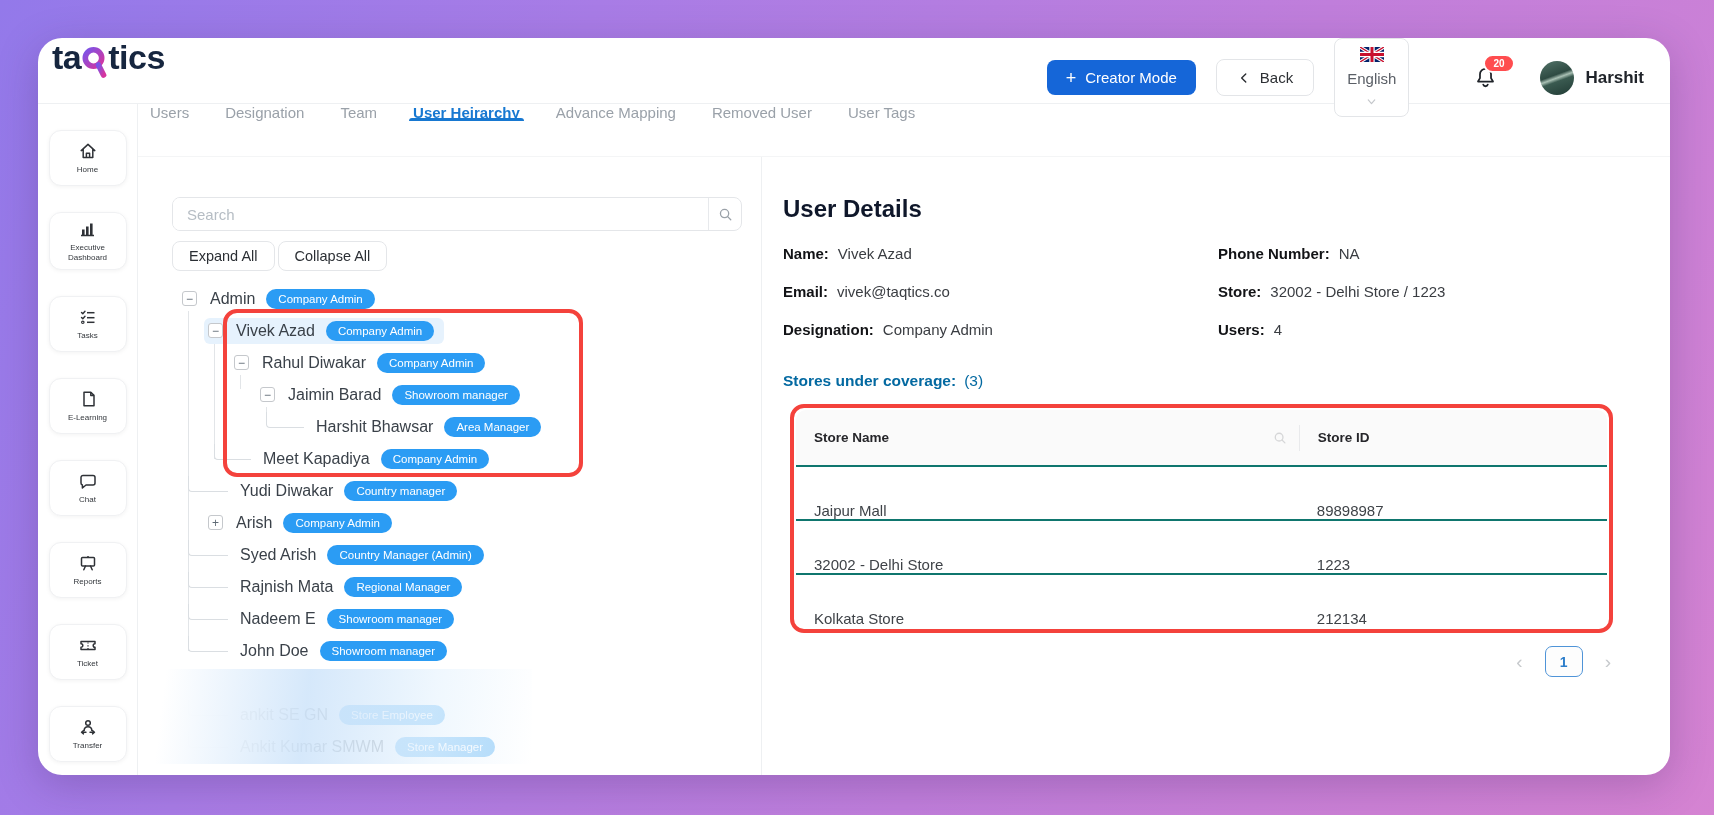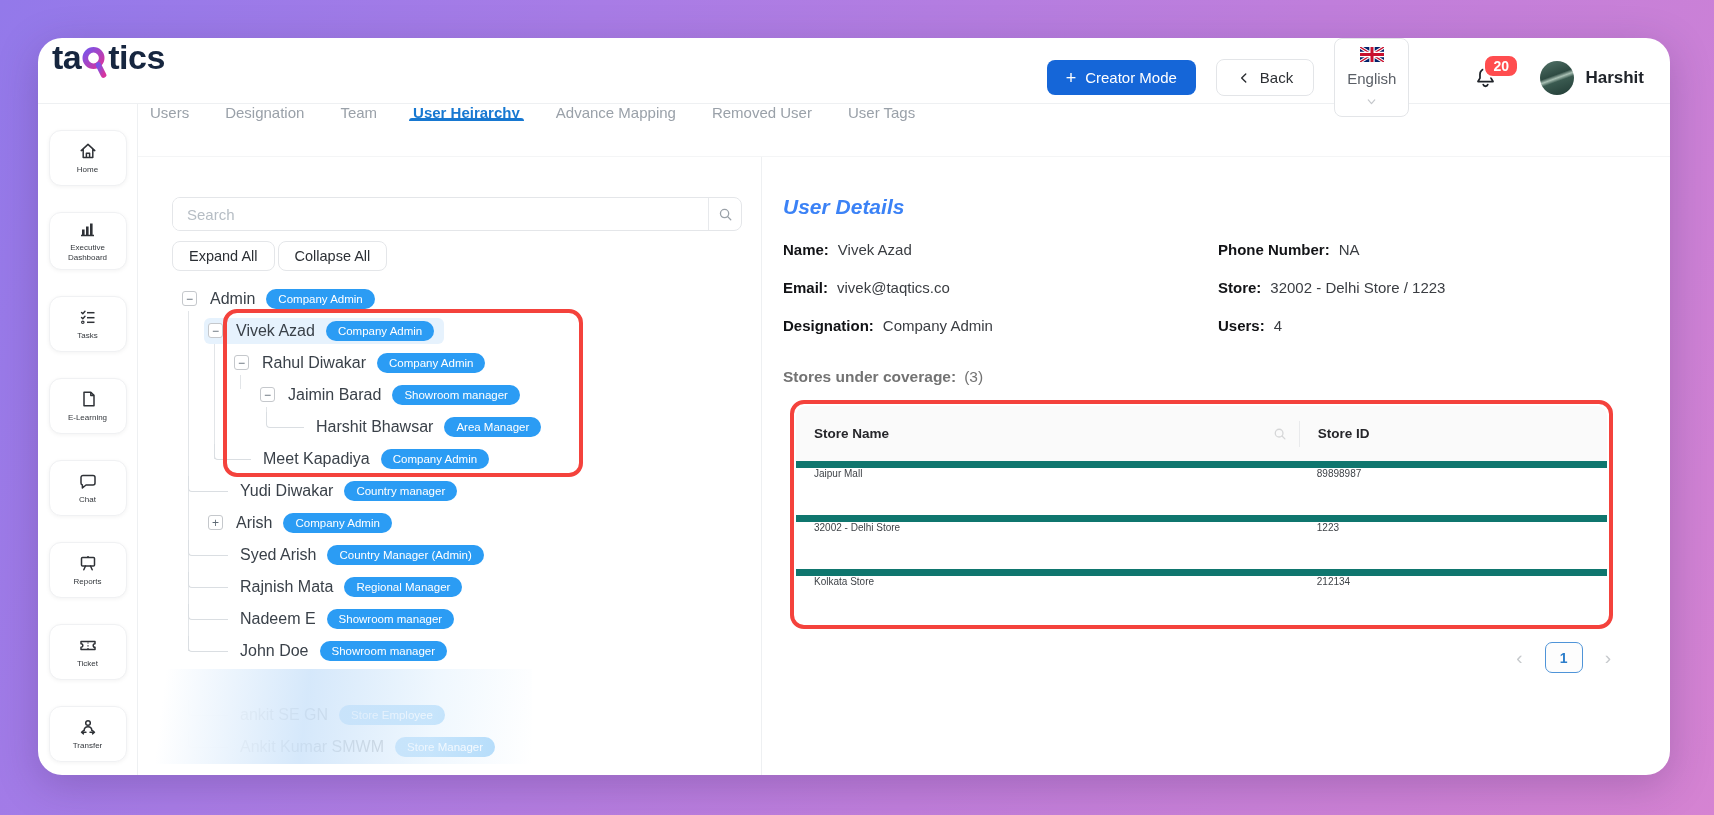--- a/index.html
+++ b/index.html
@@ -11,21 +11,21 @@
   
   .hdr { height:66px; display:flex; align-items:flex-start; padding:0 26px 0 14px; border-bottom:1px solid #eef0f2; }
   .logo { display:flex; align-items:center; font-size:34px; font-weight:700; color:#16263f; letter-spacing:-.5px; }
   .logo .q { position:relative; top:5px; margin:0 1px; }
   .hdr-right { margin-left:auto; display:flex; align-items:center; }
   .btn-creator { display:flex; align-items:center; gap:9px; background:#1566d8; color:#fff; border:none; border-radius:8px; padding:9px 19px; font-size:15px; font-family:inherit; cursor:pointer; }
   .btn-creator .plus { font-size:18px; line-height:14px; font-weight:400; }
   .btn-back { display:flex; align-items:center; gap:9px; background:#fff; color:#2c2f33; border:1px solid #e3e5e8; border-radius:8px; padding:9px 20px; font-size:15px; font-family:inherit; margin-left:20px; cursor:pointer; }
   .lang-select { display:flex; align-items:center; gap:8px; border:1px solid #e3e5e8; border-radius:8px; padding:8px 12px; margin-left:20px; color:#5a5f66; font-size:15px; cursor:pointer; background:#fff;flex-direction:column; }
   .bell-wrap { position:relative; margin-left:64px; cursor:pointer; }
-  .badge-notif { position:absolute; top:-11px; left:10px; background:#ff4d4f; color:#fff; font-size:14px; font-weight:700; padding:2px 8px; border-radius:10px; border:2px solid #fff; }
+  .badge-notif { position:absolute; top:-11px; left:10px; background:#ff4d4f; color:#fff; font-size:10px; font-weight:700; padding:2px 8px; border-radius:10px; border:2px solid #fff; }
   .avatar { width:34px; height:34px; border-radius:50%; margin-left:42px; background: linear-gradient(160deg,#54756a 0%,#2e4a42 42%,#a9c0b4 50%,#3a5a50 58%,#203a34 100%); cursor:pointer; }
   .user-name { margin-left:11px; font-size:17px; font-weight:700; color:#20242a; }
 
   
   .body-row { display:flex; height:671px; }
   .sidebar { width:100px; border-right:1px solid #eef0f2; padding:26px 10px; display:flex; flex-direction:column; gap:26px; align-items:center; overflow:hidden; flex:none; }
   .side-item { width:78px; min-height:56px; background:#fff; border:1px solid #f0f1f3; border-radius:12px; box-shadow:0 1px 4px rgba(0,0,0,.05); display:flex; flex-direction:column; align-items:center; justify-content:center; gap:4px; padding:6px 2px; cursor:pointer; flex:none; }
   .side-item .lbl { font-size:8px; color:#33373c; text-align:center; line-height:1.25; }
 
   .right-area { flex:1; display:flex; flex-direction:column; }
@@ -61,33 +61,33 @@
   .faded { opacity:.38; }
   .gl { position:absolute; width:1px; background:#e2e5e8; }
   .spacer-row { height:32px; }
 
   .fade-overlay { position:absolute; left:4px; top:512px; width:390px; height:95px; z-index:4; pointer-events:none;
     background: linear-gradient(97deg, rgba(255,255,255,.97) 6%, rgba(206,228,250,.85) 42%, rgba(224,240,253,.5) 74%, rgba(255,255,255,0) 100%); }
   .anno-tree { position:absolute; left:85px; top:152px; width:360px; height:168px; border:4px solid #f4423c; border-radius:14px; z-index:5; pointer-events:none; }
 
   
   .details-panel { flex:1; padding:38px 56px 0 21px; position:relative; }
-  .dtitle { font-size:21px; font-weight:700; color:#3b82f6;font-style:italic; }
+  .dtitle { font-size:24px; font-weight:700; color:#0f172a; }
   .dgrid { margin-top:22px; display:grid; grid-template-columns:435px 1fr; row-gap:21px; }
   .dfield { font-size:15px; color:#3a3d42; }
   .dfield b { color:#121316; font-weight:700; margin-right:9px; }
-  .stores-line { margin-top:34px; font-size:15.5px; color:#737373; }
+  .stores-line { margin-top:34px; font-size:15.5px; color:#0369a1; }
   .stores-line b { font-weight:700; margin-right:8px; }
   .anno-table { margin:14px 0 0 7px; width:823px; border:4px solid #f4423c; border-radius:14px; padding:2px; }
   .stable { width:100%; border-radius:10px; overflow:hidden; background:#fff; }
   .thead { display:flex; background:#fafafa; height:55px; align-items:center; font-size:13.5px; font-weight:700; color:#26262a; }
   .col1 { width:62%; padding-left:18px; display:flex; align-items:center; justify-content:space-between; padding-right:12px; }
   .col2 { flex:1; padding-left:18px; border-left:1px solid #e9eaec; height:26px; display:flex; align-items:center; }
   .thead .col2 { border-left:1px solid #e9eaec; }
-  .tr { display:flex; height:54px; align-items:flex-start; font-size:10px; color:#3f4348; border-top:7px solid #0f766e; }
+  .tr { display:flex; height:54px; align-items:flex-end; font-size:15px; color:#3f4348; border-top:2px solid #0f766e; }
   .tr .col2 { border-left:none; height:auto; }
   .pag-row { width:830px; display:flex; justify-content:flex-end; align-items:center; margin-top:13px; }
   .pag-chev { color:#c6c9cc; font-size:19px; cursor:pointer; line-height:1; padding:0 2px; }
   .pag-page { width:38px; height:31px; border:1.5px solid #4f94d8; border-radius:7px; color:#2d7ecb; font-size:14px; font-weight:700; display:flex; align-items:center; justify-content:center; margin:0 20px; background:#fdfdfd; cursor:pointer; }
 
   svg { display:block; }
 </style>
 </head>
 <body>
 

